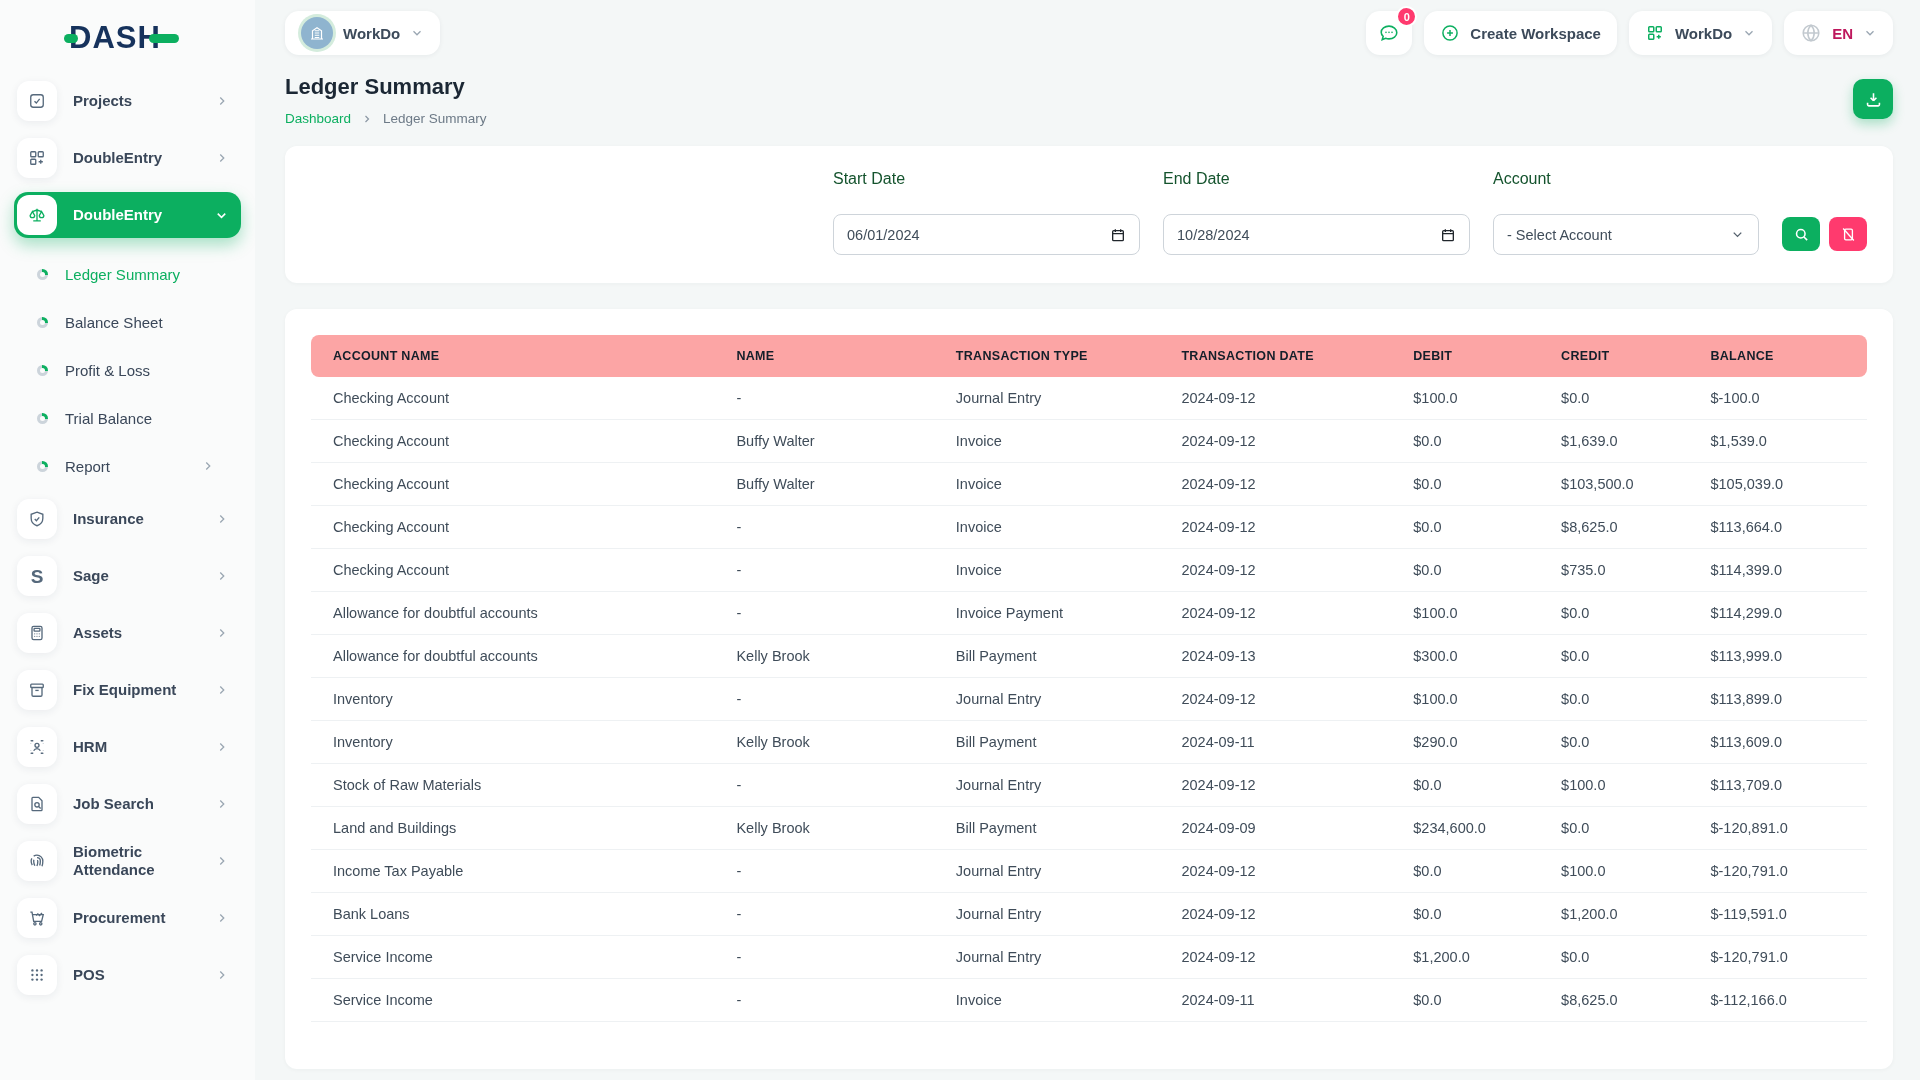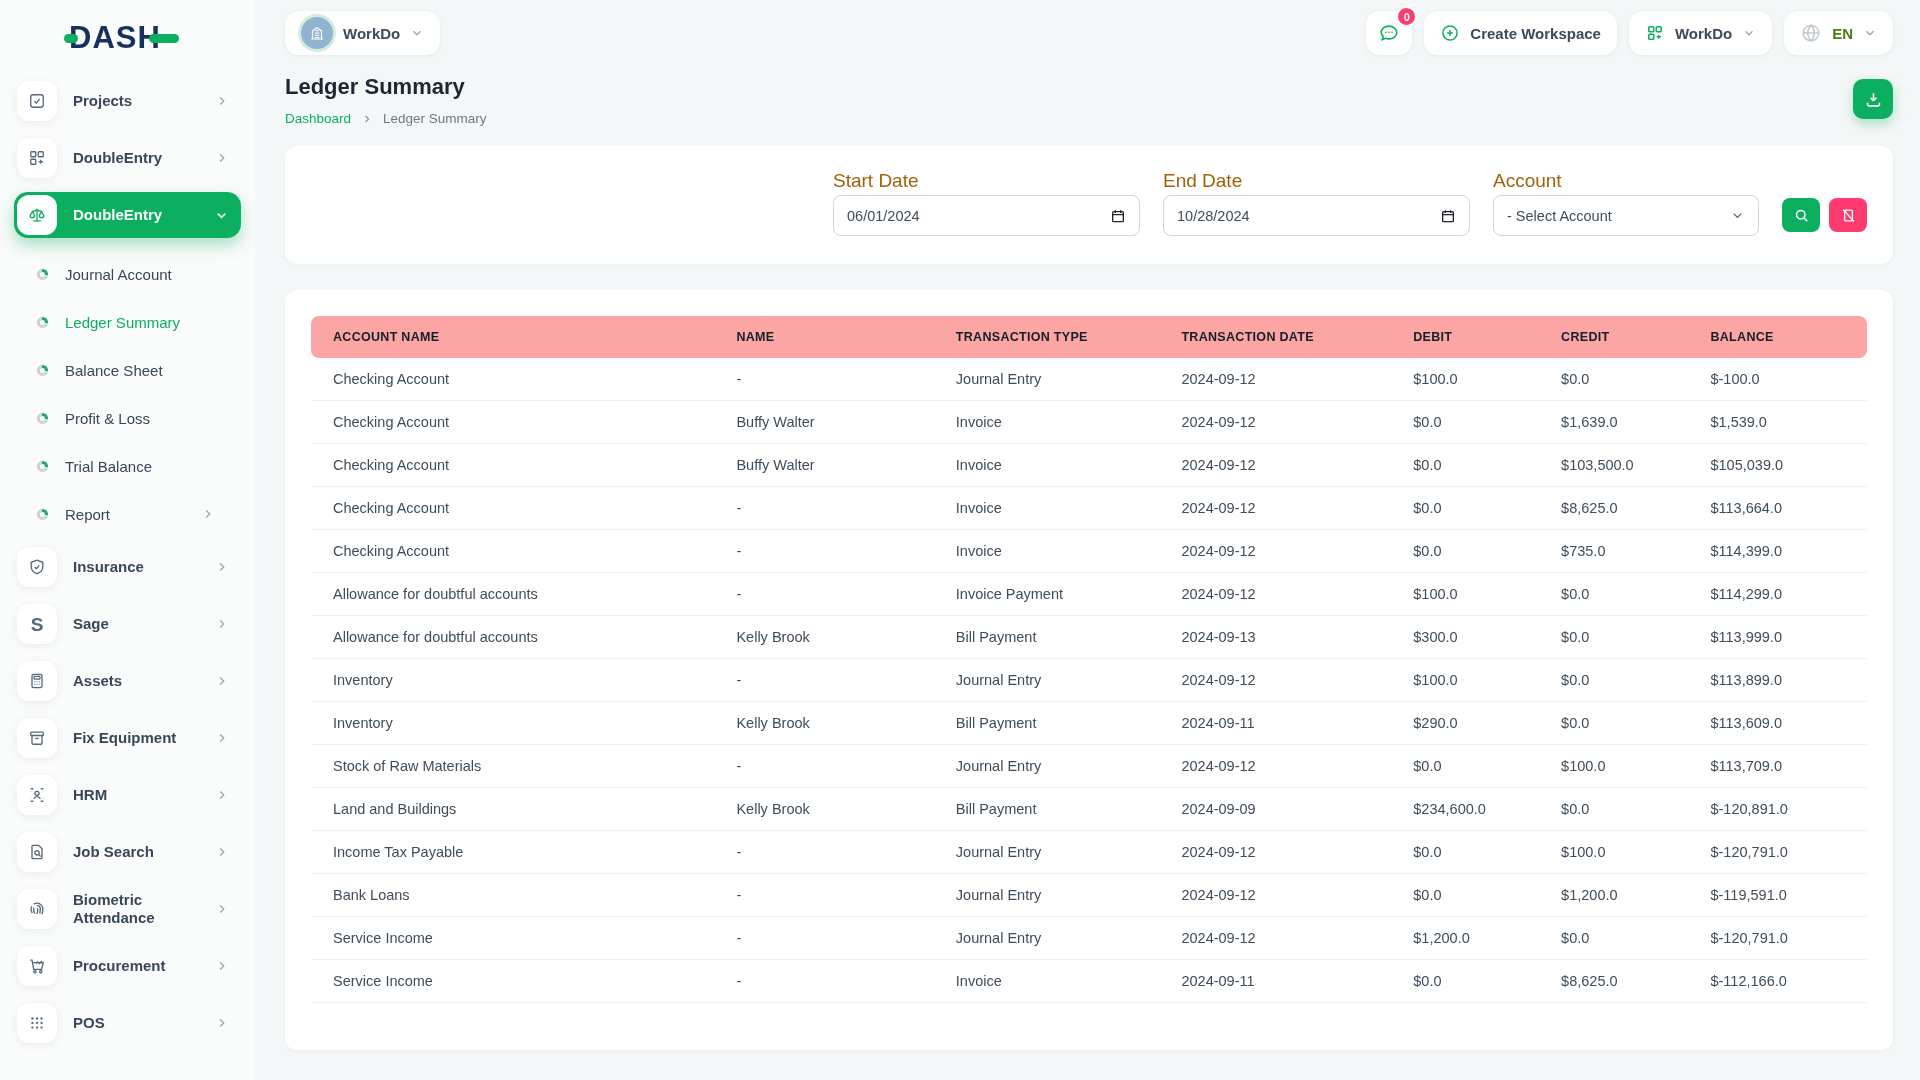--- a/index.html
+++ b/index.html
@@ -37,35 +37,35 @@
   .topbar{height:50px;margin-top:8px;display:flex;align-items:center;justify-content:space-between;}
   .pill{background:#fff;border-radius:14px;height:44px;display:flex;align-items:center;gap:10px;
     padding:0 16px;box-shadow:0 1px 5px rgba(25,39,52,.06);font-size:15px;color:#3c4a5a;font-weight:600;cursor:pointer;}
   .ws-avatar{width:32px;height:32px;border-radius:50%;background:#8fb4cf;display:flex;align-items:center;
     justify-content:center;color:#fff;box-shadow:0 0 0 3px #d4ecdd;flex:none;}
   .topbar-right{display:flex;gap:12px;align-items:center;}
   .icon-pill{position:relative;width:46px;height:44px;background:#fff;border-radius:14px;
     box-shadow:0 1px 5px rgba(25,39,52,.06);display:flex;align-items:center;justify-content:center;color:#0caf60;cursor:pointer;}
   .badge{position:absolute;top:-5px;right:-5px;min-width:21px;height:21px;border-radius:11px;background:#ff3a6e;
     color:#fff;font-size:11px;font-weight:700;display:flex;align-items:center;justify-content:center;border:2px solid #fff;}
-  .green-txt{color:#4d7c0f;}
+  .green-txt{color:#be185d;}
   .gray-ic{color:#c2c9cf;}
   .green-ic{color:#0caf60;display:flex;}
 
   .page-head{margin-top:16px;position:relative;}
   .page-title{font-size:22px;font-weight:700;color:#1b2734;margin:0;}
   .breadcrumb{margin-top:11px;font-size:13.5px;color:#6d7a87;display:flex;align-items:center;gap:10px;}
   .crumb-home{color:#0caf60;cursor:pointer;}
   .crumb-sep{color:#8b97a3;display:flex;}
   .dl-btn{position:absolute;right:0;top:5px;width:40px;height:40px;border-radius:10px;background:#0caf60;
     color:#fff;display:flex;align-items:center;justify-content:center;box-shadow:0 5px 12px rgba(12,175,96,.32);cursor:pointer;}
 
   .filter-card{background:#fff;border-radius:12px;margin-top:20px;padding:24px 26px 28px;
     display:flex;justify-content:flex-end;align-items:flex-start;gap:23px;box-shadow:0 1px 4px rgba(25,39,52,.04);}
-  .f-field label{display:block;font-size:19px;color:#a16207;margin-bottom:3px;}
+  .f-field label{display:block;font-size:16px;color:#14532d;margin-bottom:26px;}
   .input{height:41px;border:1px solid #ced4da;border-radius:8px;background:#fff;display:flex;
     align-items:center;justify-content:space-between;padding:0 13px;font-size:14.5px;color:#3f4c59;cursor:pointer;}
   .w-date{width:307px;gap:32px;}
   .w-acc{width:266px;}
   .f-btns{display:flex;gap:9px;align-items:center;align-self:flex-end;margin-bottom:4px;}
   .btn{width:38px;height:34px;border-radius:8px;border:none;color:#fff;display:flex;align-items:center;
     justify-content:center;cursor:pointer;}
   .btn-search{background:#0caf60;}
   .btn-reset{background:#ff3a6e;}
 
@@ -132,24 +132,20 @@
             </svg>
           </span>
           <span class="label">DoubleEntry</span>
           <span class="chev">
             <svg width="15" height="15" viewBox="0 0 24 24" fill="none" stroke="currentColor" stroke-width="2.4">
               <path d="M6 9l6 6 6-6"></path>
             </svg>
           </span>
         </div>
         <div class="sub-list">
-          <div class="sub-item">
-            <span class="bullet"></span>
-            <span>Journal Account</span>
-          </div>
           <div class="sub-item active">
             <span class="bullet"></span>
             <span>Ledger Summary</span>
           </div>
           <div class="sub-item">
             <span class="bullet"></span>
             <span>Balance Sheet</span>
           </div>
           <div class="sub-item">
             <span class="bullet"></span>

